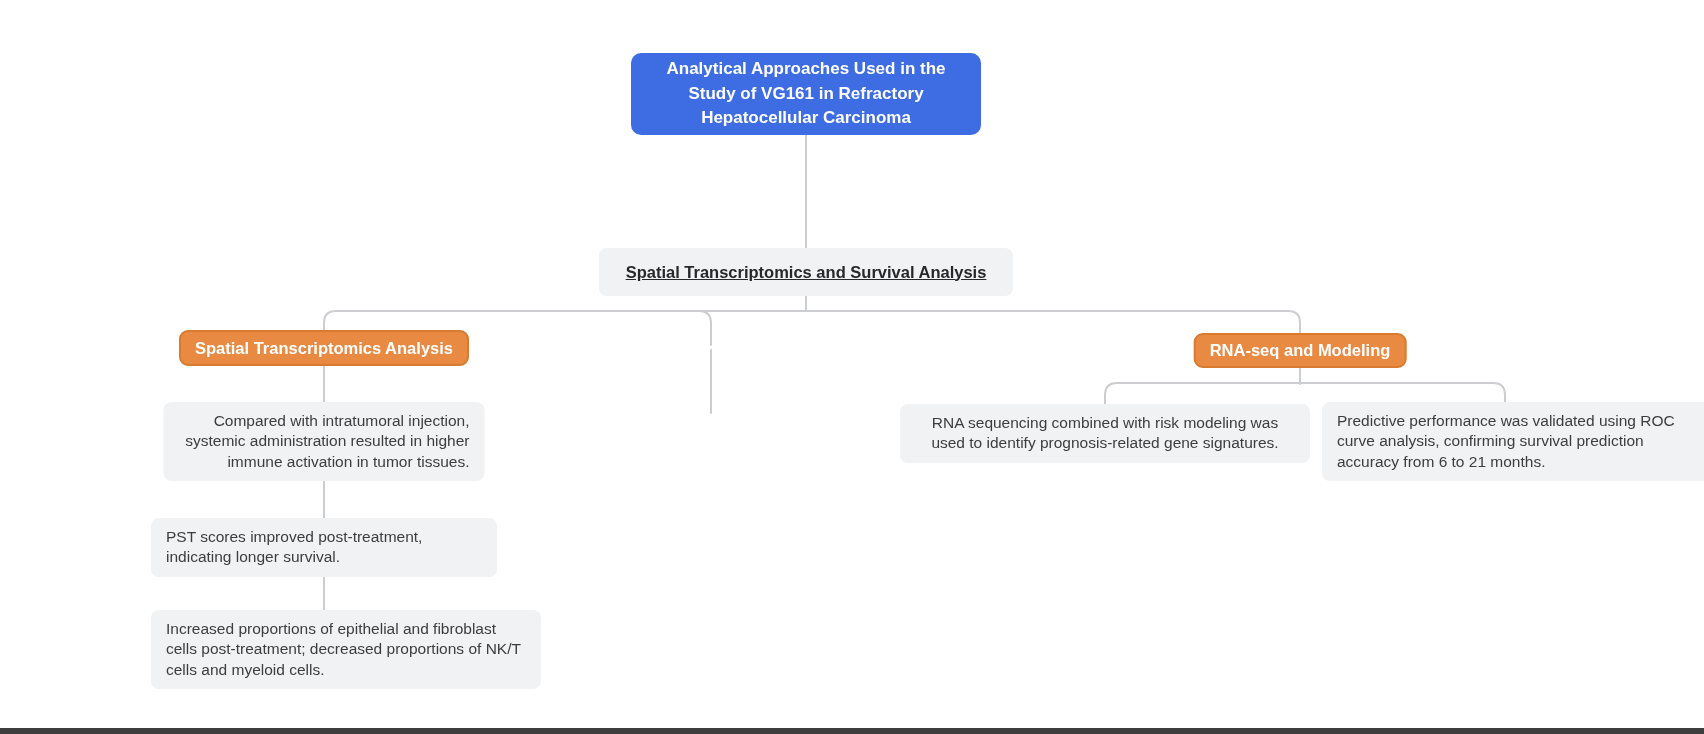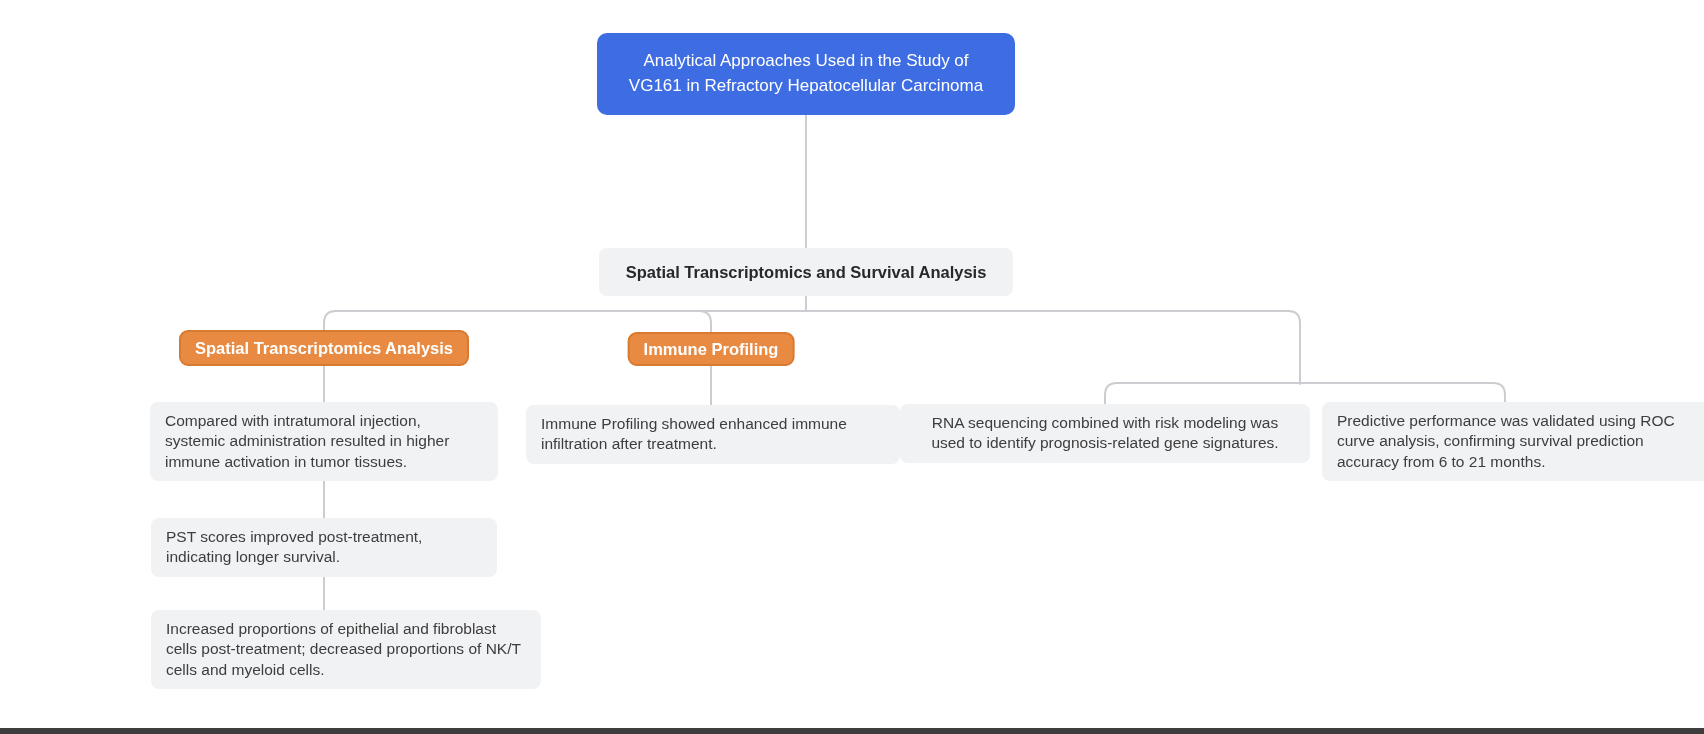--- a/index.html
+++ b/index.html
@@ -8,30 +8,31 @@
     width:1704px;height:734px;
     overflow:hidden;
     background:var(--page-bg,#ffffff);
     font-family:"Liberation Sans",sans-serif;
   }
   #connectors{position:absolute;left:0;top:0;z-index:0;}
   .node{position:absolute;box-sizing:border-box;z-index:1;}
   .centered{transform:translateX(-50%);}
   .root{
     background:var(--root-bg,#3e6ce2);
-    color:#fff;font-weight:400;font-size:17px;line-height:1.45;
-    border-radius:10px;width:418px;height:82px;
+    color:#fff;font-weight:700;font-size:17px;line-height:1.45;
+    border-radius:10px;width:350px;height:82px;
     display:flex;align-items:center;justify-content:center;text-align:center;
     padding:8px 20px;
+    margin-top:20px;
   }
   .lvl1{
     background:var(--leaf-bg,#f1f2f4);
     color:#26282b;font-weight:600;font-size:16.5px;
     border-radius:8px;width:414px;height:48px;
-    display:flex;align-items:center;justify-content:center;text-align:center;
+    display:flex;align-items:center;justify-content:center;text-align:center;text-decoration:underline;
   }
   .branch{
     background:var(--branch-bg,#e88a42);
     border:2px solid var(--branch-border,#d97a31);
     color:#fff;font-weight:600;font-size:16.5px;white-space:nowrap;
     border-radius:9px;padding:5px 14px;
     display:inline-flex;align-items:center;justify-content:center;
   }
   .leaf{
     background:var(--leaf-bg,#f1f2f4);
@@ -65,29 +66,28 @@
 
     <path d="M 1105 410 V 395 Q 1105 383 1117 383 H 1493 Q 1505 383 1505 395 V 410" stroke="#cbcdd0"></path>
   </svg>
 
   <div class="node root centered" style="left:806px;top:33px;">Analytical Approaches Used in the Study of VG161 in Refractory Hepatocellular Carcinoma</div>
 
   <div class="node lvl1 centered" style="left:806px;top:248px;">Spatial Transcriptomics and Survival Analysis</div>
 
   <div class="node branch centered" style="left:324px;top:330px;height:36px;">Spatial Transcriptomics Analysis</div>
 
-  <div class="node branch centered" style="left:711px;top:332px;height:34px;">Immune Profiling</div>
 
+  <div class="node branch centered" style="left:1300px;top:333px;height:35px;">RNA-seq and Modeling</div>
 
-  <div class="node leaf centered" style="left:324px;top:402px;width:348px;">Compared with intratumoral injection, systemic administration resulted in higher immune activation in tumor tissues.</div>
+  <div class="node leaf centered" style="left:324px;top:402px;width:321px;text-align:right;">Compared with intratumoral injection, systemic administration resulted in higher immune activation in tumor tissues.</div>
 
   <div class="node leaf centered" style="left:324px;top:518px;width:346px;">PST scores improved post-treatment, indicating longer survival.</div>
 
   <div class="node leaf centered" style="left:320px;top:610px;width:390px;margin-left:26px;">Increased proportions of epithelial and fibroblast cells post-treatment; decreased proportions of NK/T cells and myeloid cells.</div>
 
-  <div class="node leaf centered" style="left:713px;top:405px;width:374px;">Immune Profiling showed enhanced immune infiltration after treatment.</div>
 
   <div class="node leaf centered" style="left:1105px;top:404px;width:410px;text-align:center;">RNA sequencing combined with risk modeling was used to identify prognosis-related gene signatures.</div>
 
   <div class="node leaf" style="left:1322px;top:402px;width:392px;">Predictive performance was validated using ROC curve analysis, confirming survival prediction accuracy from 6 to 21 months.</div>
 
   <div class="bottom-bar"></div>
 </div>
 
 </body></html>

